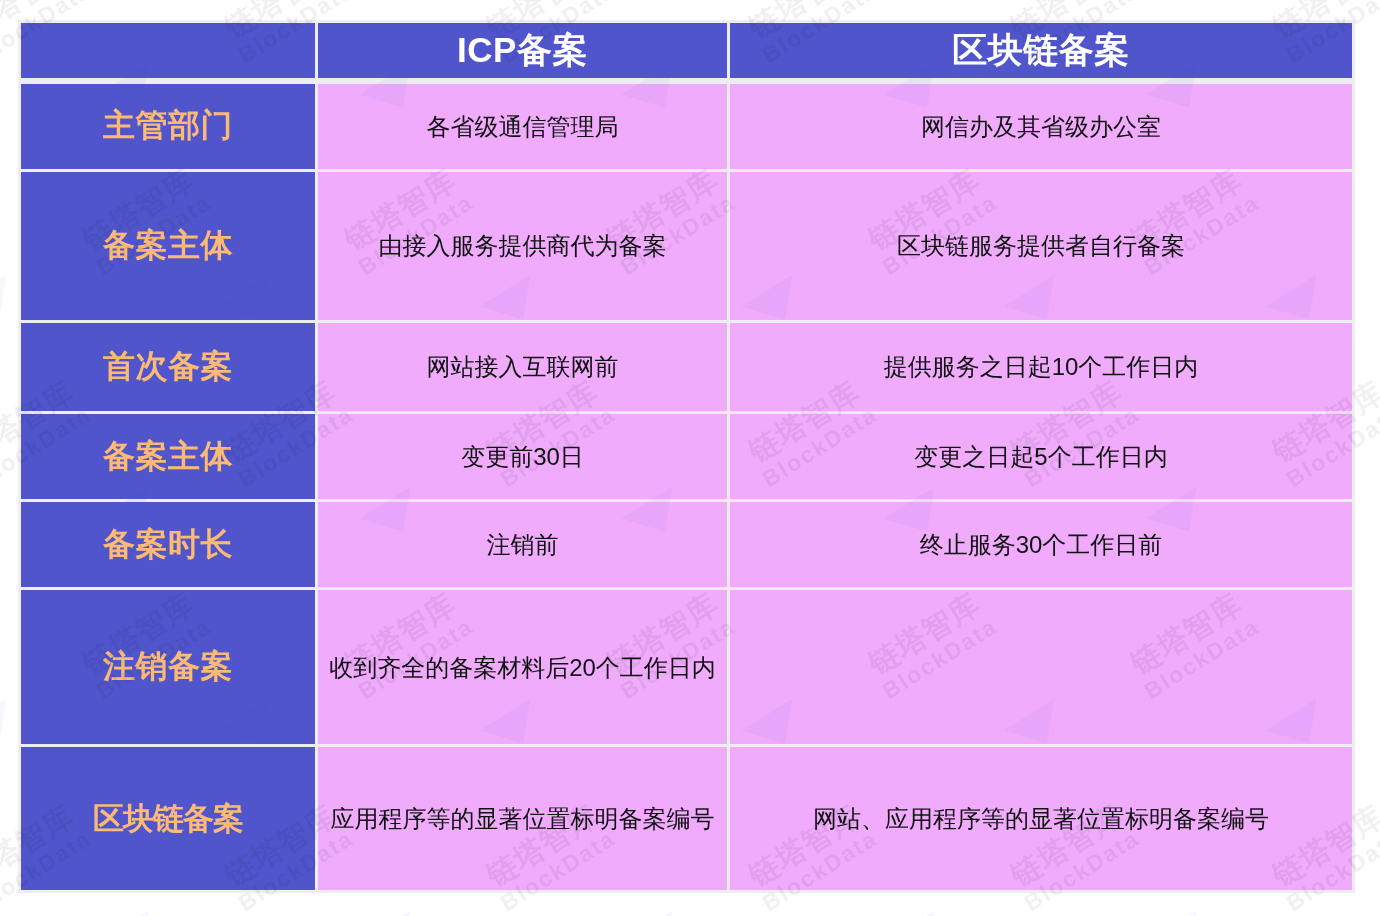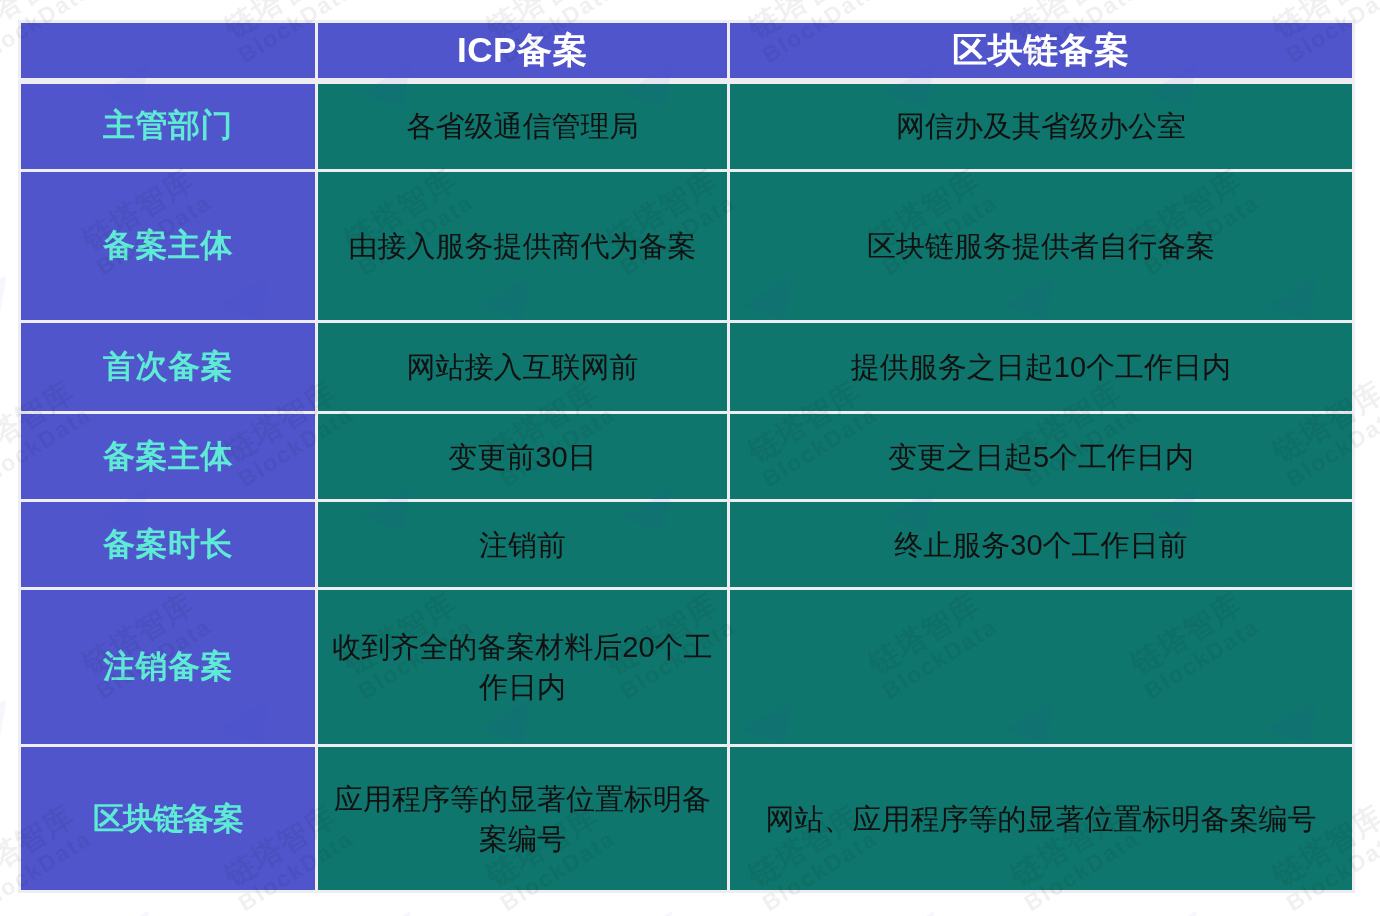--- a/index.html
+++ b/index.html
@@ -98,32 +98,32 @@
     background: #5055cc;
     color: #ffffff;
     font-size: 35px;
     font-weight: 700;
     letter-spacing: 0.5px;
   }
 
   
   td.rowlabel {
     background: #5055cc;
-    color: #5eead4;
+    color: #fdba74;
     font-size: 32px;
     font-weight: 700;
     letter-spacing: 0.5px;
   }
   td.rowlabel.tight { letter-spacing: -1px; font-size: 31px; }
 
   
   td.cell {
-    background: #0f766e;
+    background: #f0abfc;
     color: #111111;
-    font-size: 29px;
+    font-size: 24px;
     font-weight: 400;
     line-height: 1.38;
   }
   td.cell.empty { color: transparent; }
 </style>
 </head>
 <body>
 
 <div id="table-wrap">
   <table class="cmp">

